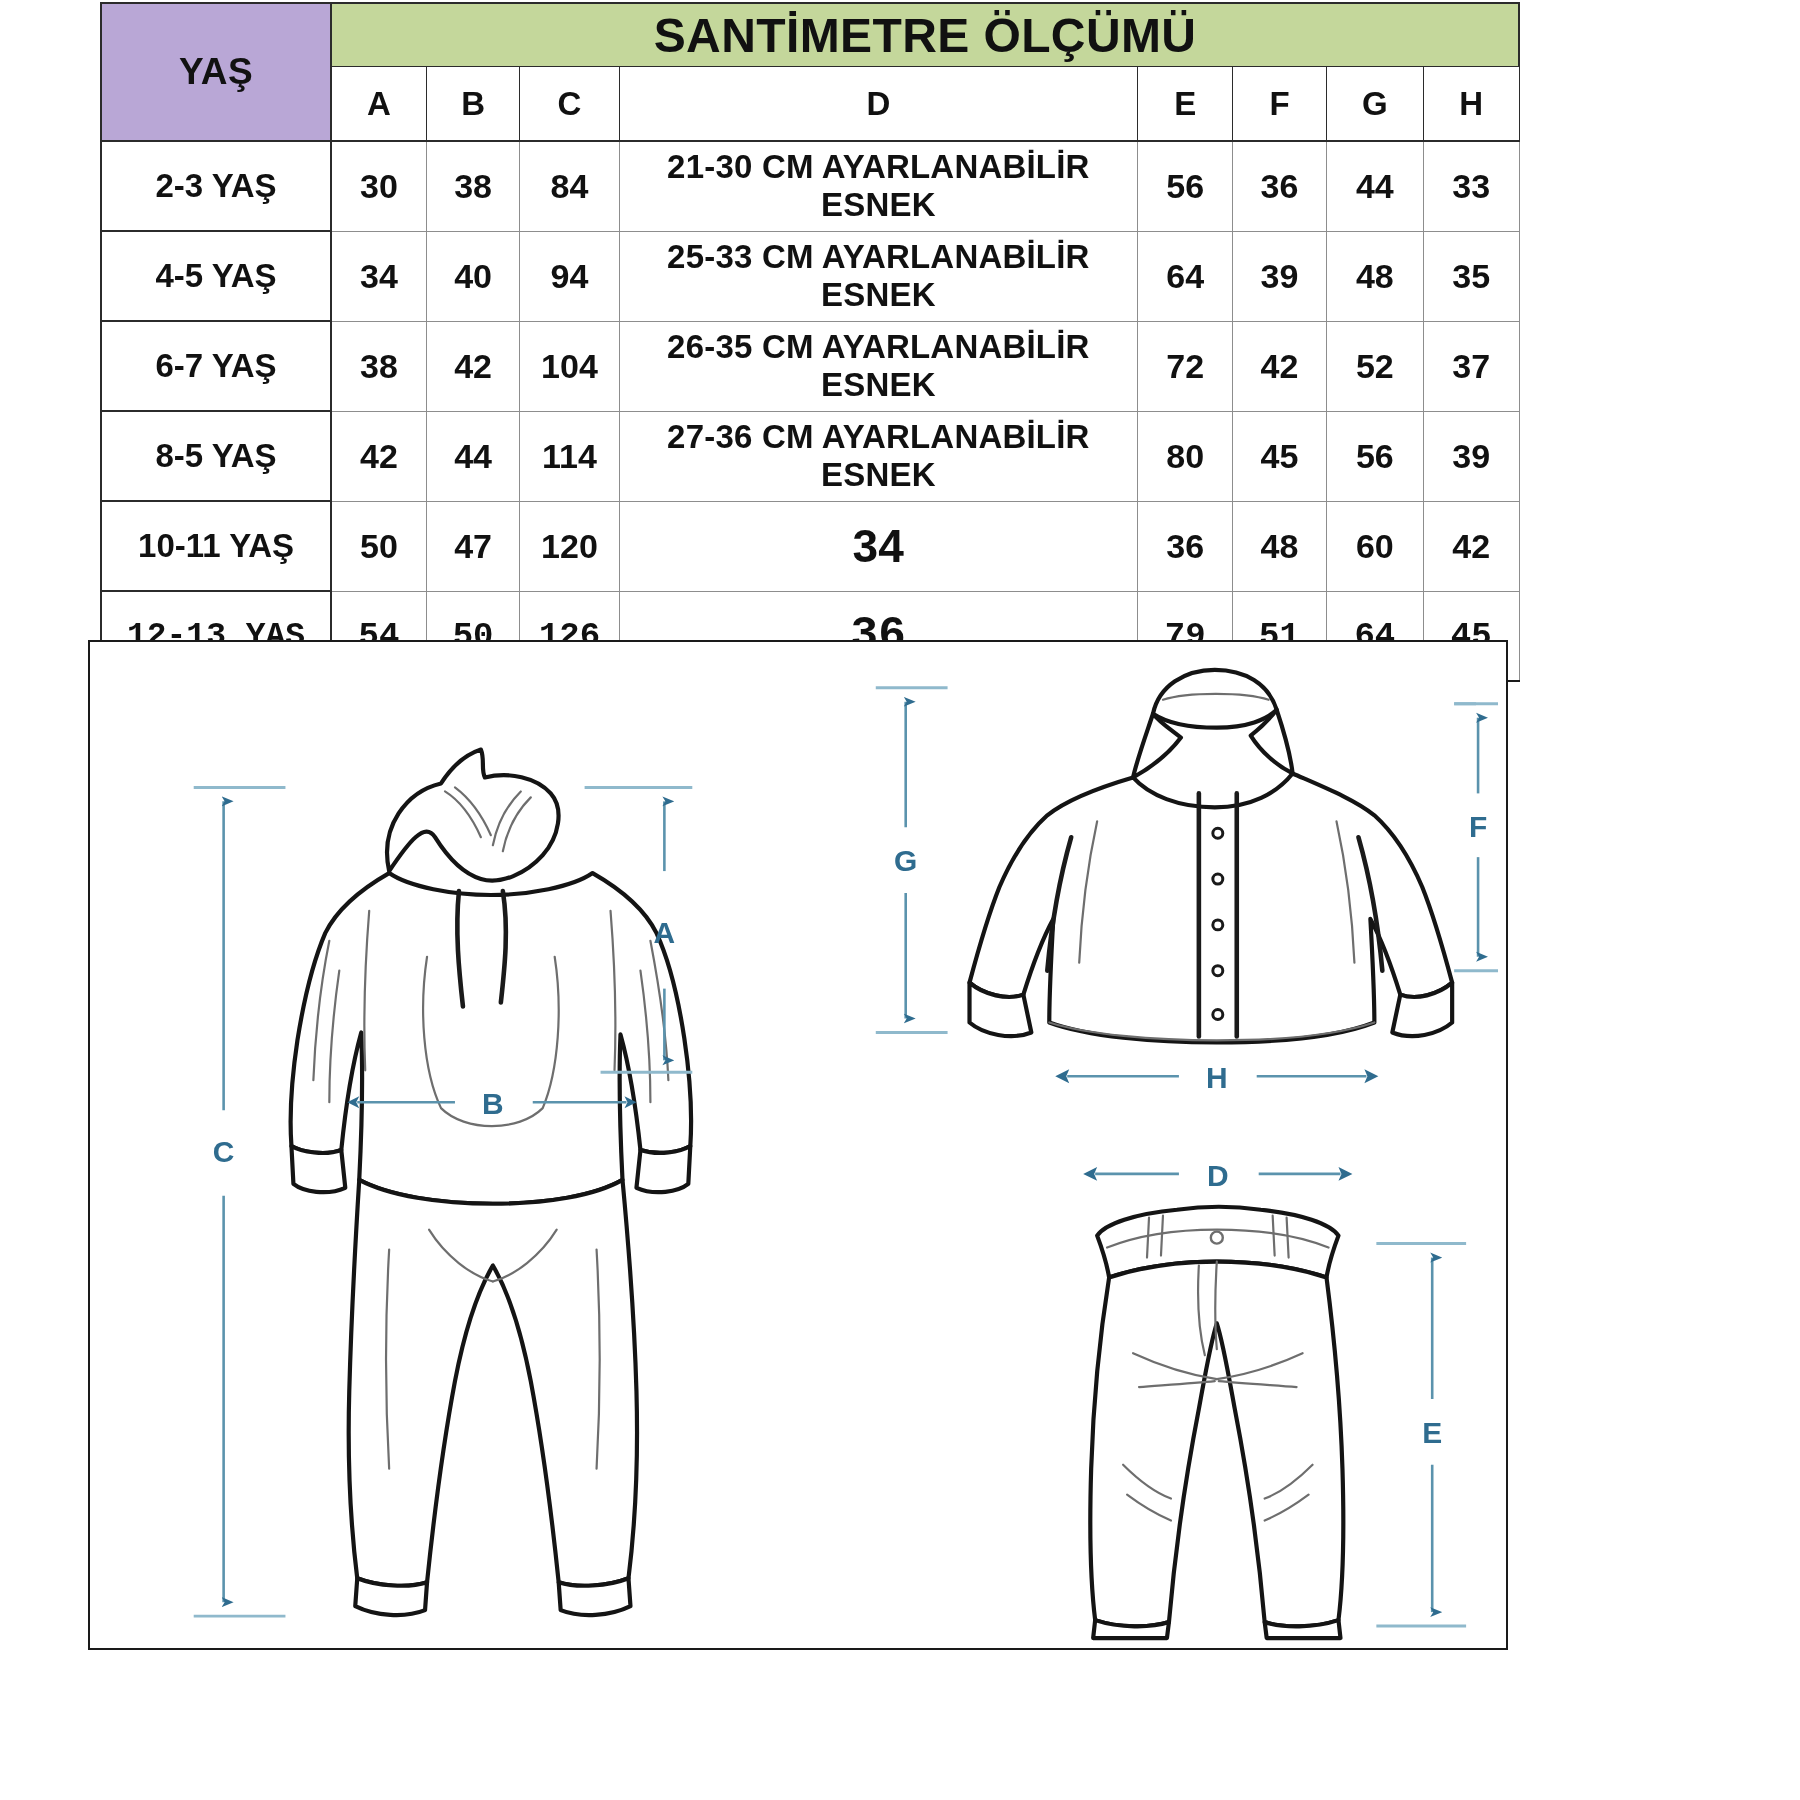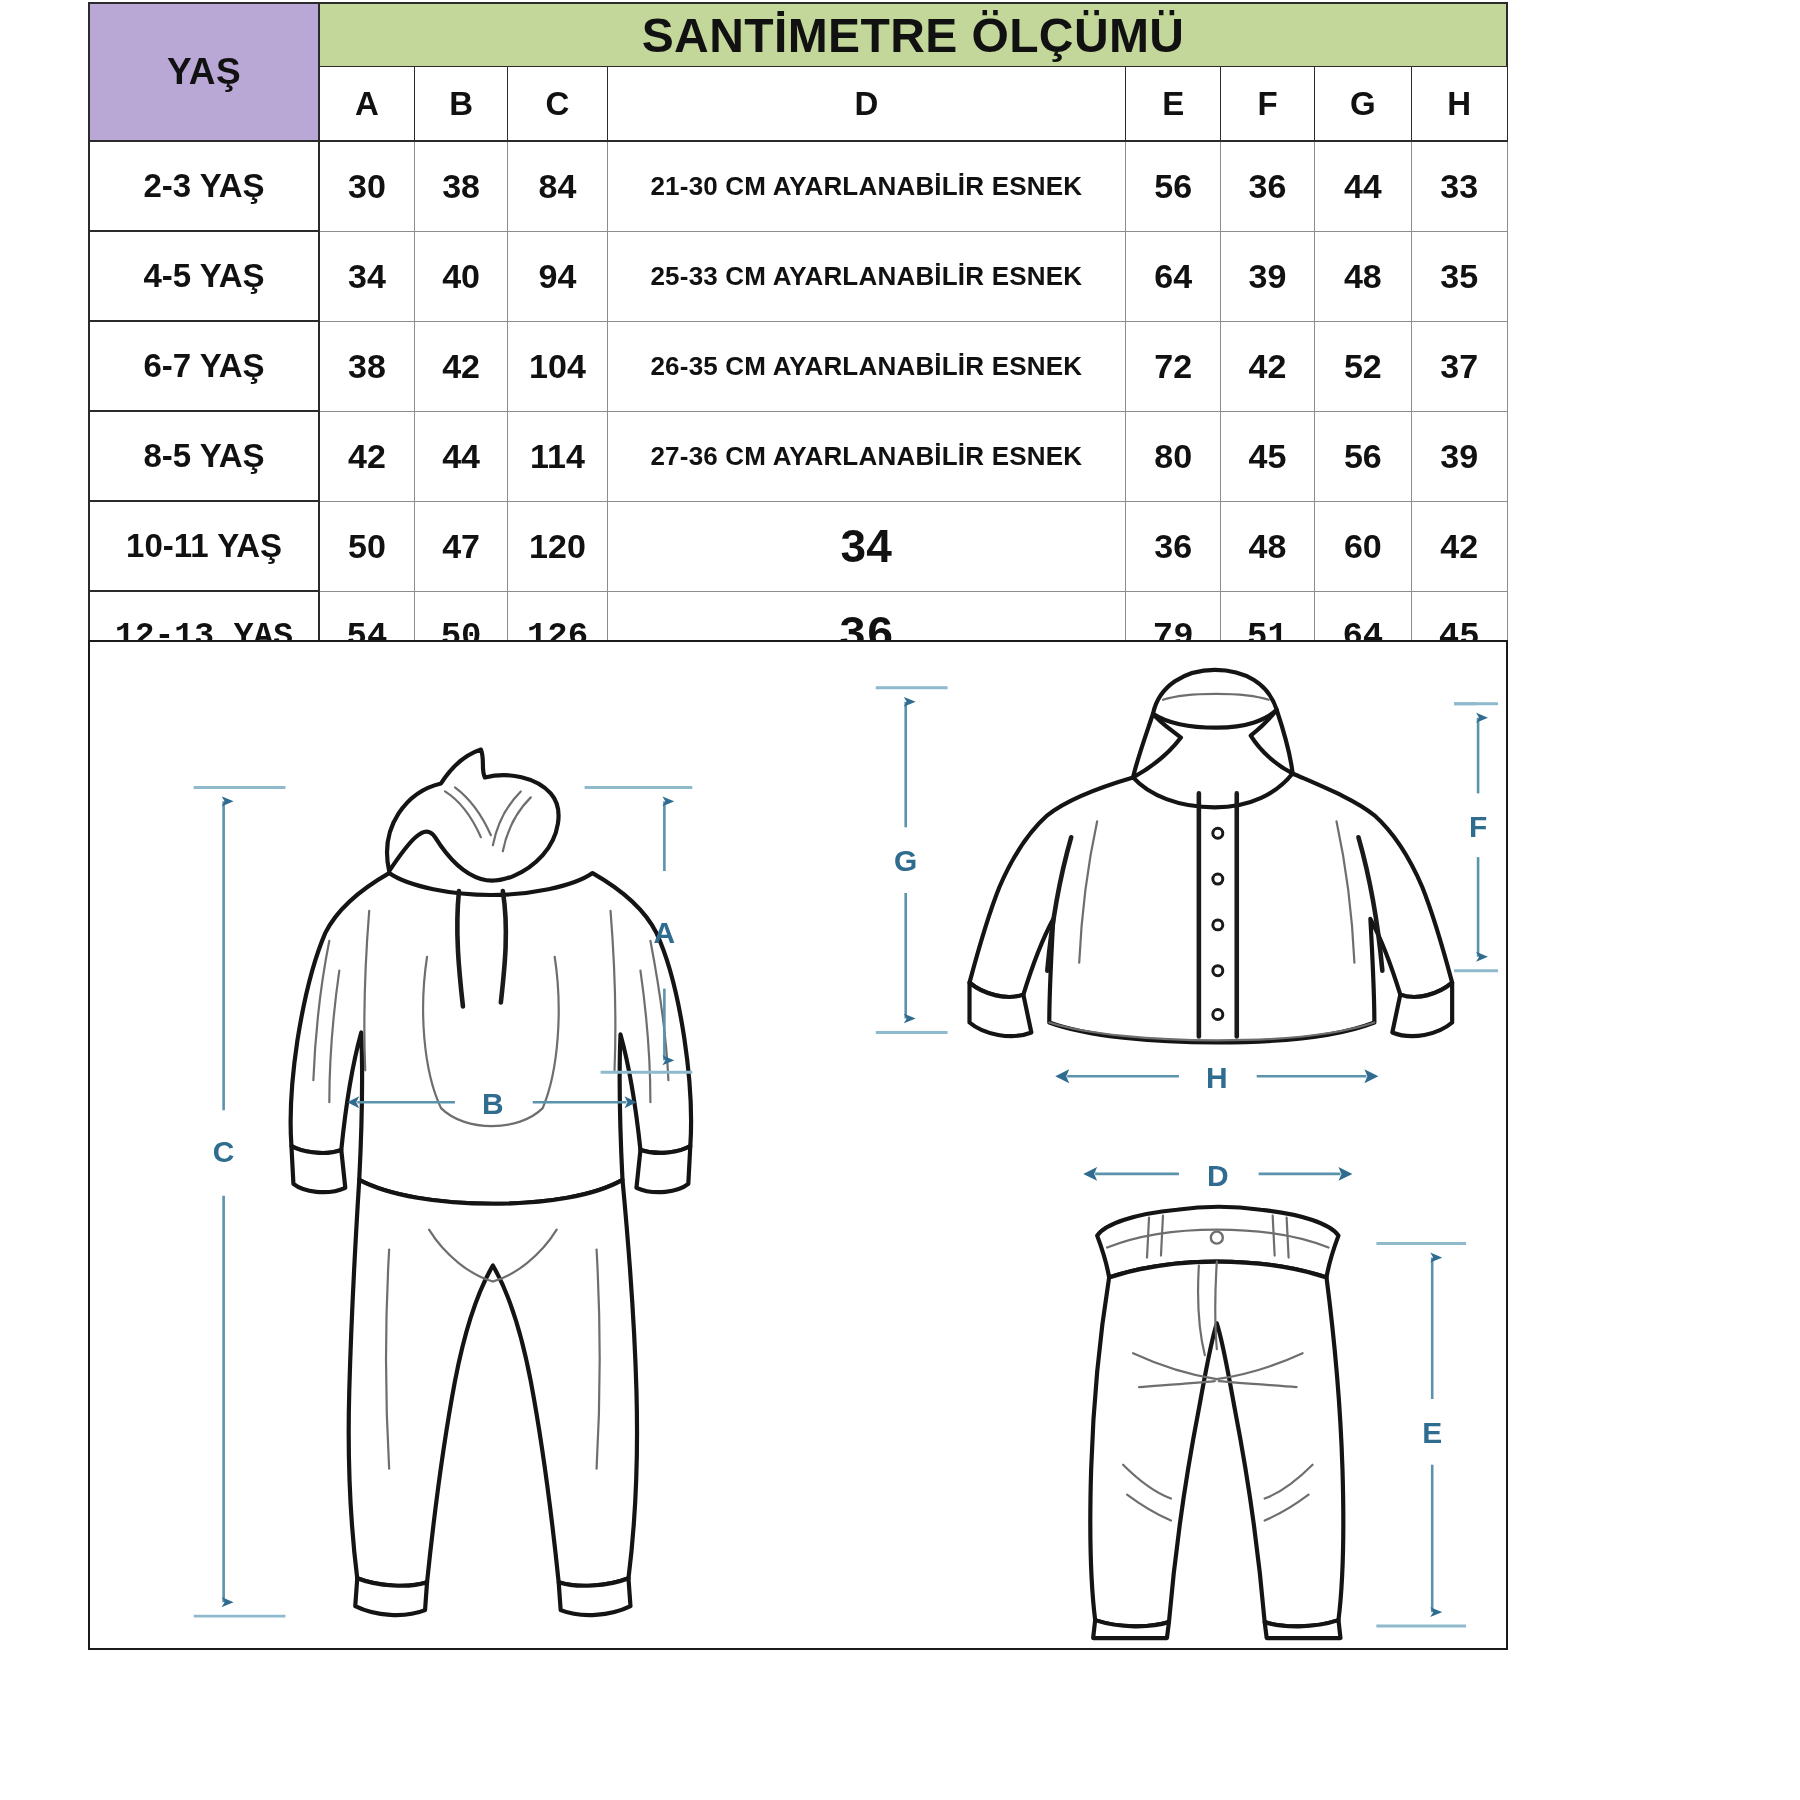--- a/index.html
+++ b/index.html
@@ -12,21 +12,21 @@
     position: relative;
     width: 1800px;
     height: 1800px;
     background: #ffffff;
     overflow: hidden;
   }
 
   
   .chart-wrap {
     position: absolute;
-    left: 88px;
+    left: 100px;
     top: 2px;
     width: 1200px;
   }
   table.size-table {
     border-collapse: collapse;
     table-layout: fixed;
     width: 1420px;
     background: #ffffff;
   }
   table.size-table td, table.size-table th {
@@ -87,21 +87,21 @@
     font-size: 33px;
     border-left: 2.6px solid #2b2b2b !important;
     border-right: 2.6px solid #2b2b2b !important;
     border-top: 2.2px solid #2b2b2b !important;
     border-bottom: 2.2px solid #2b2b2b !important;
     color: #111;
     margin-top: 10px;
   }
   tbody tr:first-child td { border-top: 2.4px solid #2b2b2b !important; }
   tbody tr:last-child  td { border-bottom: 2.8px solid #1a1a1a !important; font-family: Liberation Mono, monospace; }
-  td.d-cell { font-size: 26px; letter-spacing: 0.2px; }
+  td.d-cell { font-size: 33px; letter-spacing: 0.2px; }
   td.d-cell.big { font-size: 46px; }
   td.num { font-size: 34px; }
 
   
   .illus-panel {
     position: absolute;
     left: 88px;
     top: 640px;
     width: 1420px;
     height: 1010px;

